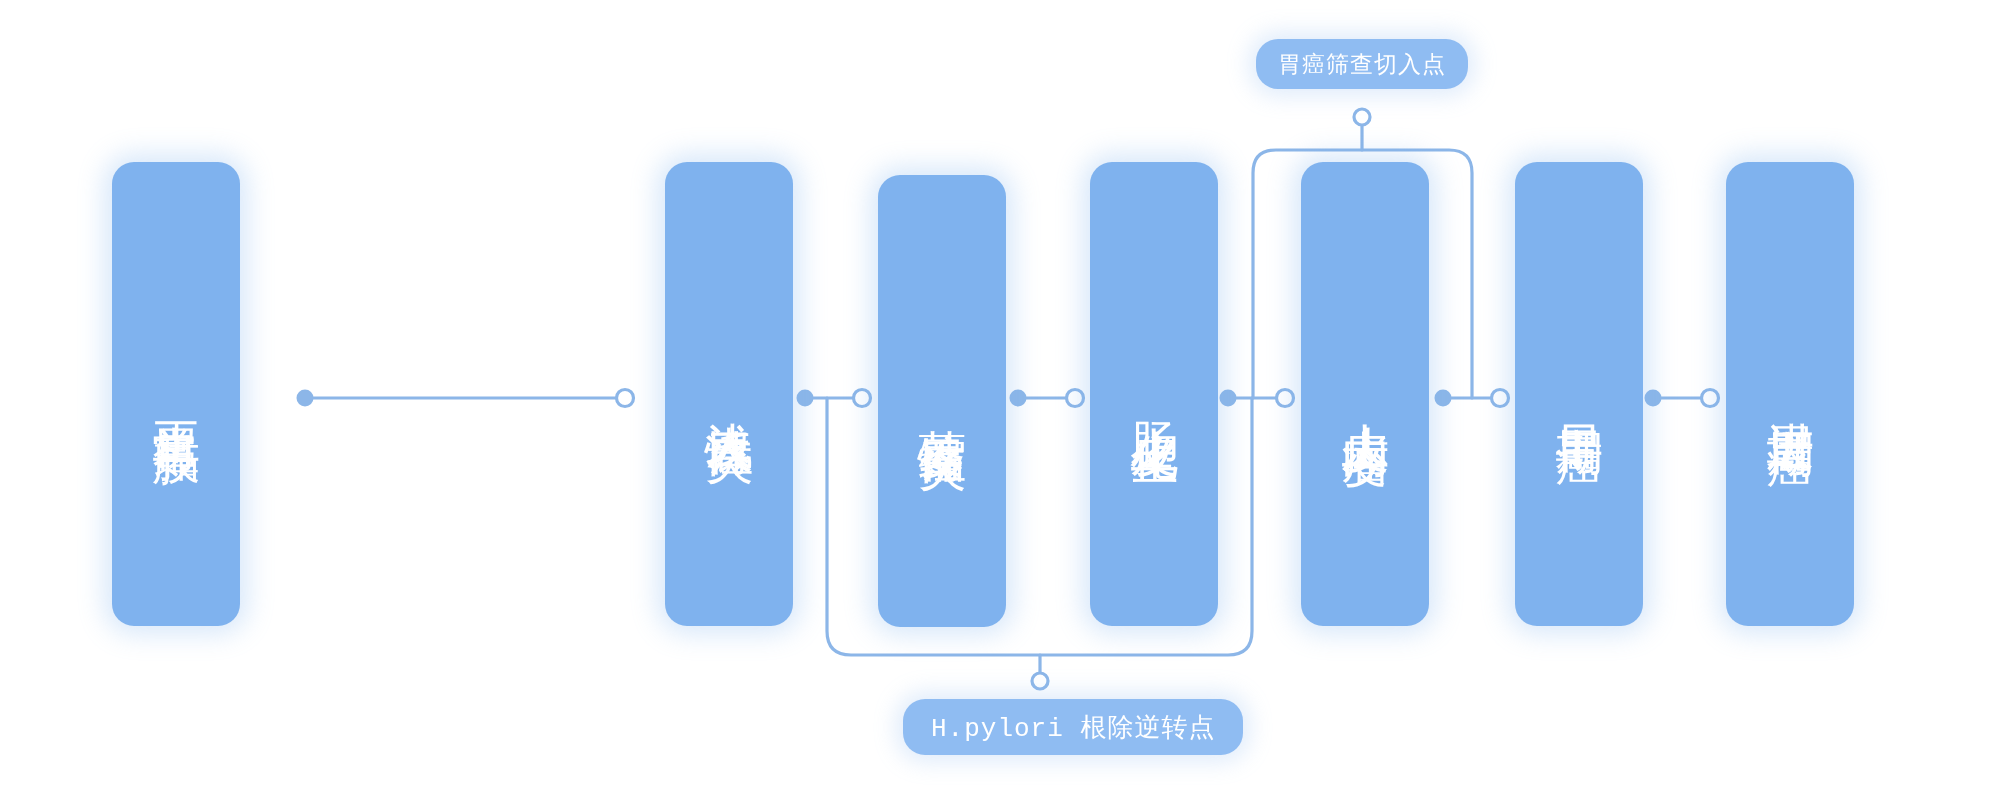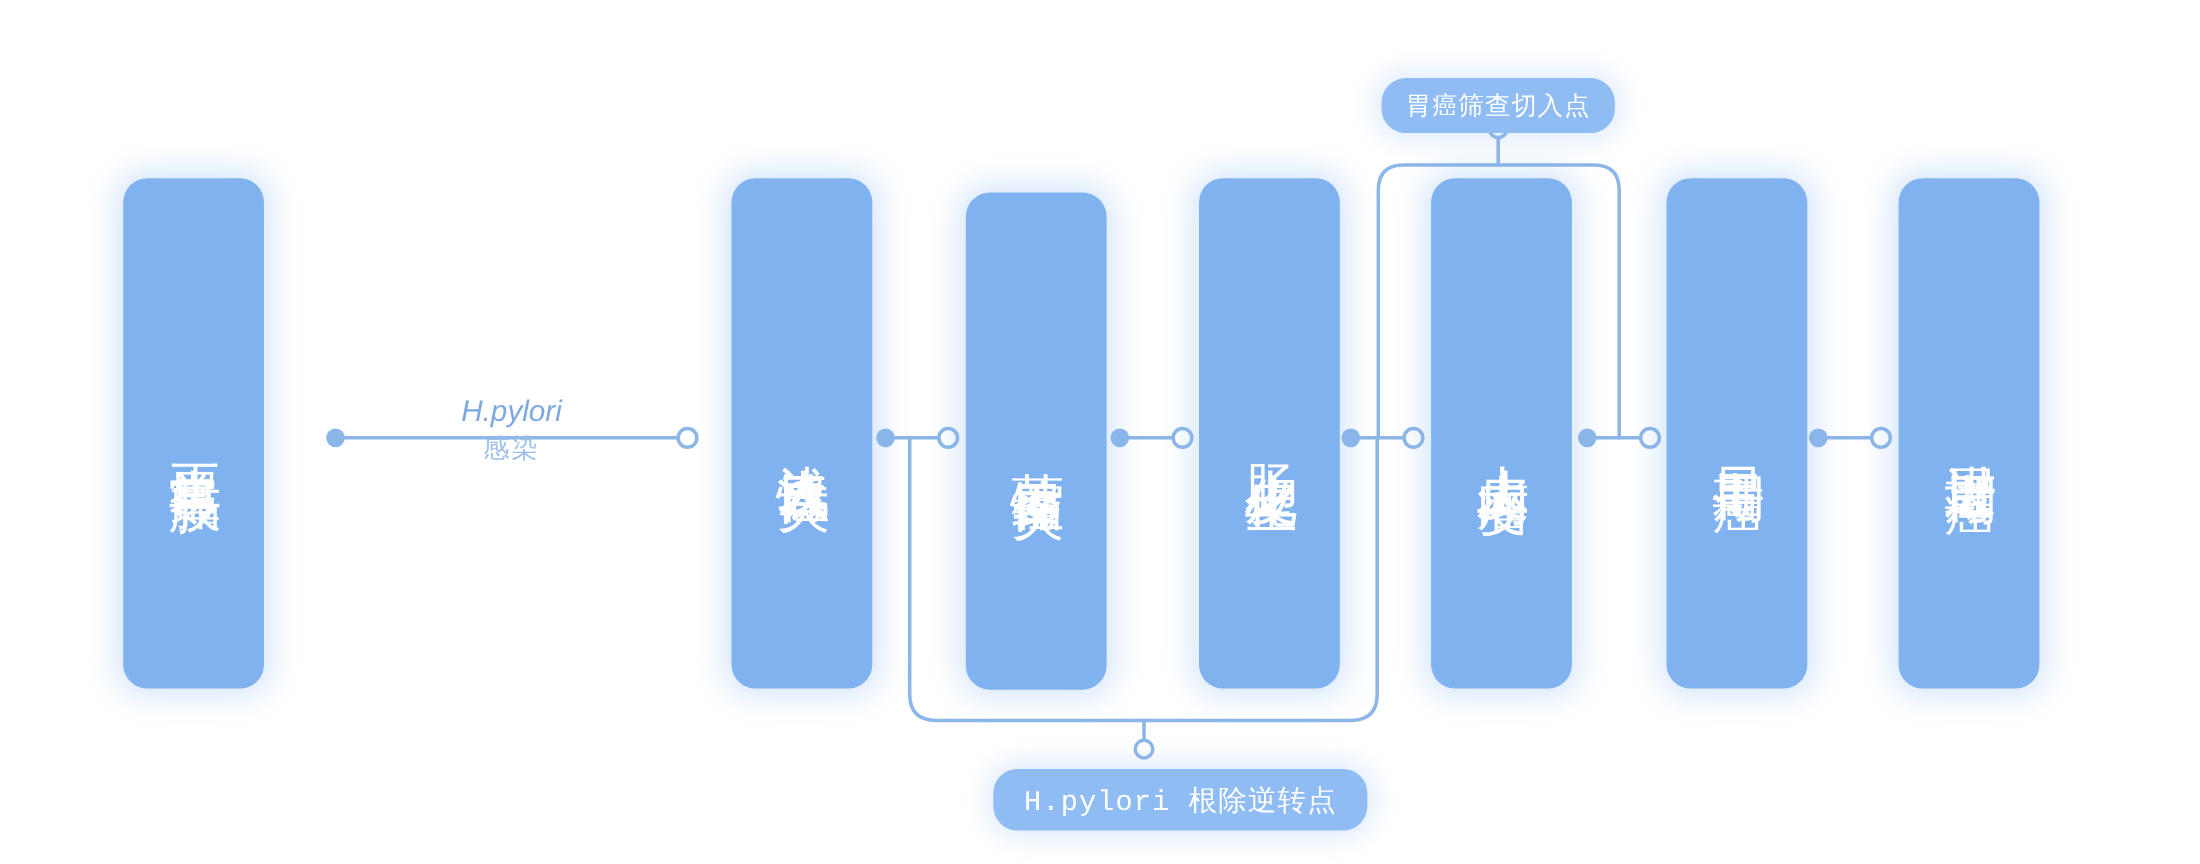--- a/index.html
+++ b/index.html
@@ -162,26 +162,22 @@
   </div>
 
   <div class="node" style="left:1515px; top:162px; width:128px; height:464px;">
     <span class="node-label">早期胃癌</span>
   </div>
 
   <div class="node" style="left:1726px; top:162px; width:128px; height:464px;">
     <span class="node-label">进展期胃癌</span>
   </div>
 
-  <div class="edge-label" style="left:375px; top:356px; width:180px;">
-    <span class="lat">H.pylori</span>
-    <span class="cjk">感染</span>
-  </div>
 
-  <div class="badge top" style="left:1256px; top:39px;margin-top:32px;">
+  <div class="badge top" style="left:1256px; top:39px;">
     <span>胃癌筛查切入点</span>
   </div>
 
   <div class="badge bottom" style="left:903px; top:699px;">
     <span>H.pylori 根除逆转点</span>
   </div>
 
 </div>
 
 </body></html>

